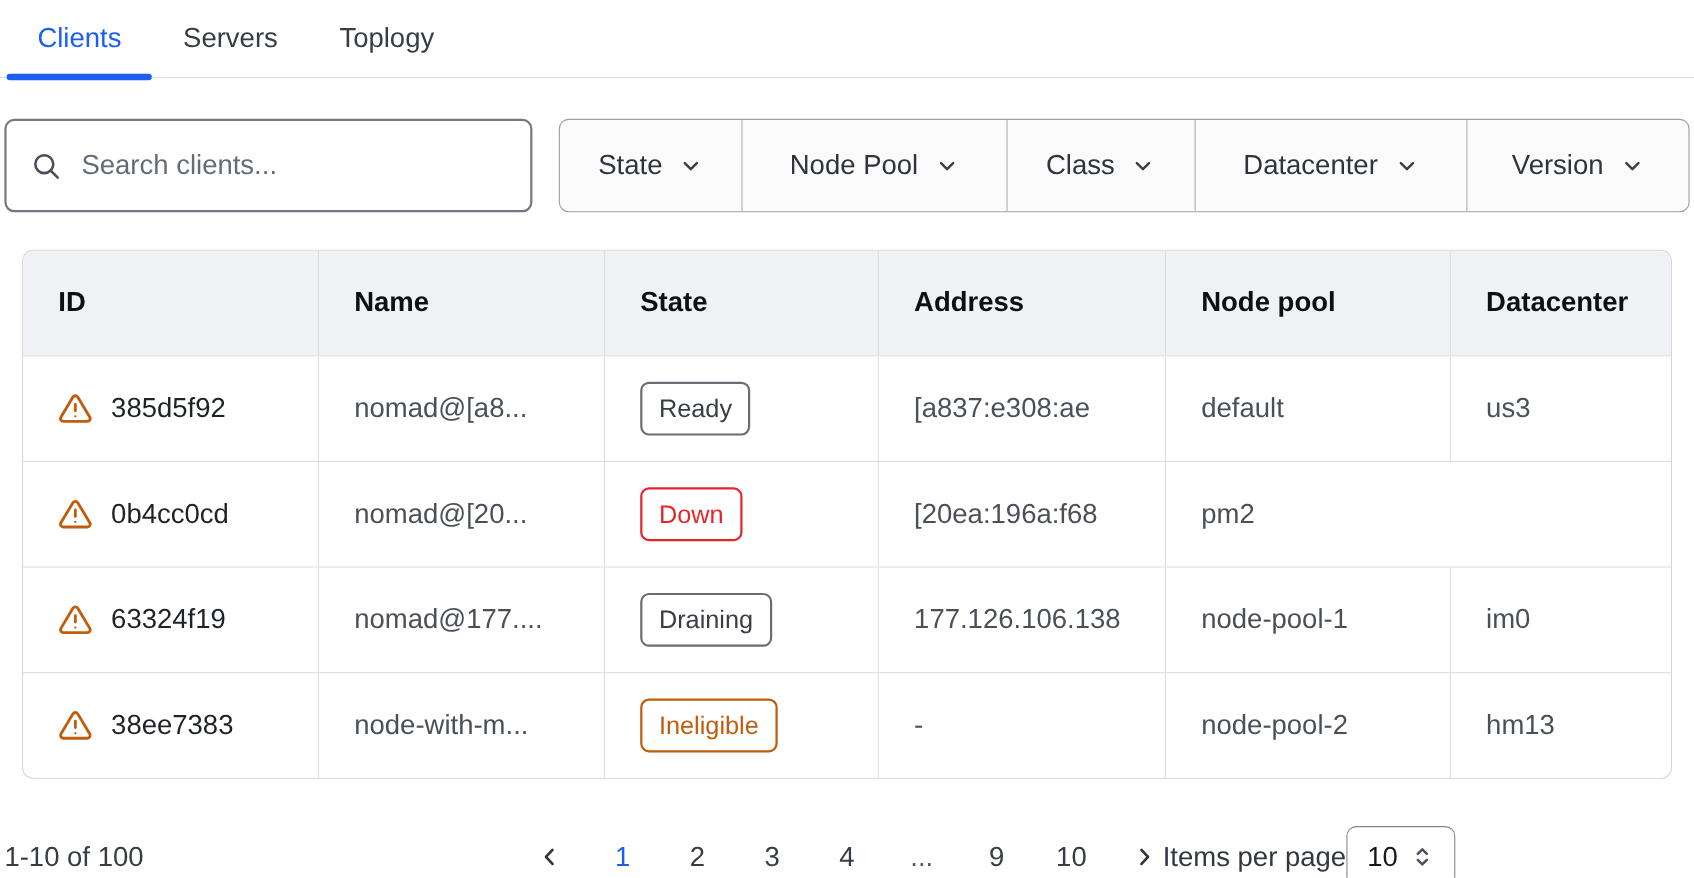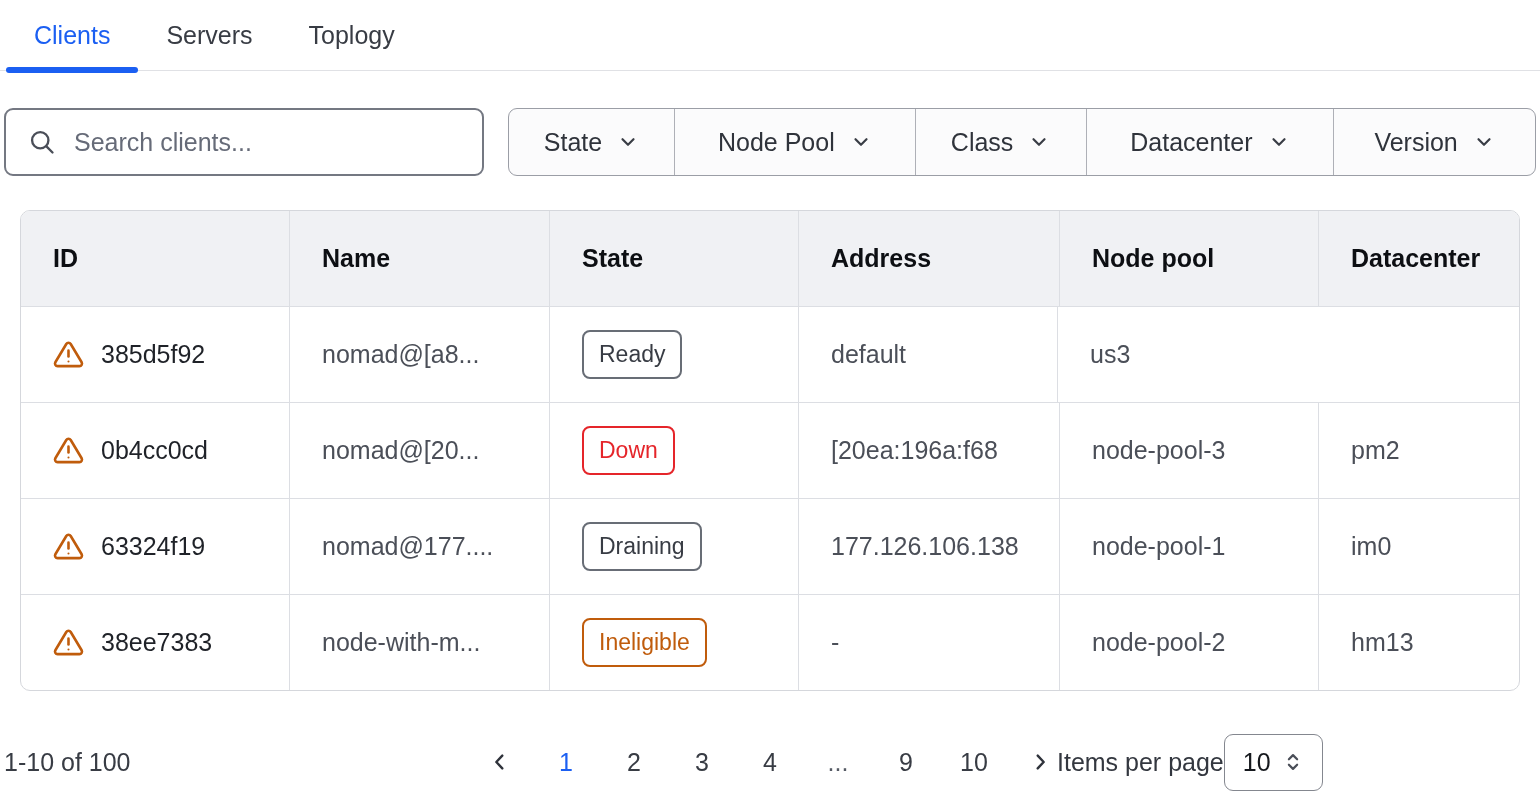--- a/index.html
+++ b/index.html
@@ -11,21 +11,21 @@
   body{
     width:1540px;height:798px;margin:0;background:#fff;overflow:hidden;
     font-family:"Liberation Sans","DejaVu Sans",sans-serif;color:#3d4149;
   }
   
   .tabbar{display:flex;align-items:stretch;height:71px;border-bottom:1px solid #e0e1e5;padding-left:6px}
   .tab{position:relative;display:flex;align-items:center;padding:0 28px;font-size:25px;color:#383c44;cursor:pointer}
   .tab.active{color:var(--accent)}
   .tab.active::after{content:"";position:absolute;left:0;right:0;bottom:-3px;height:6px;border-radius:3px;background:var(--accent)}
   
-  .controls{display:flex;gap:24px;margin:37px 4px 0;height:68px}
+  .controls{display:flex;gap:24px;margin:37px 4px 0;height:85px}
   .search{display:flex;align-items:center;gap:16px;width:480px;border:2px solid #747882;border-radius:9px;padding:0 22px;background:#fff}
   .search svg{flex:none;color:#4a4e58}
   .search input{border:none;outline:none;font:inherit;font-size:25px;color:#3d4149;width:100%;background:transparent}
   .search input::placeholder{color:#666b78}
   .filters{flex:1;display:flex;border:1.5px solid #9b9ea6;border-radius:9px;background:#fbfbfc;overflow:hidden}
   .filter{display:flex;align-items:center;justify-content:center;gap:15px;font-size:25px;color:#2f333b;border-left:1.5px solid #aeb0b7;cursor:pointer}
   .filter:first-child{border-left:none}
   .filter svg{color:#3a3e46}
   
   .table{margin:34px 20px 0;border:1.5px solid #d5d7dc;border-radius:10px;overflow:hidden;background:#fff}
@@ -138,41 +138,41 @@
               <line x1="12" y1="9" x2="12" y2="13.5"></line>
               <circle cx="12" cy="17.4" r="0.8" fill="currentColor" stroke="none"></circle>
             </svg>
           </span>
         <a class="id-link">385d5f92</a>
       </div>
       <div class="td c1 sec">nomad@[a8...</div>
       <div class="td c2">
         <span class="badge state-neutral">Ready</span>
       </div>
+      <div class="td c3 sec">[a837:e308:ae</div>
       <div class="td c4 sec">default</div>
       <div class="td c5 sec">us3</div>
     </div>
 
     <div class="tr">
       <div class="td c0">
         <span class="warn-icon">
             <svg width="31" height="31" viewBox="0 0 24 24" fill="none" stroke="currentColor" stroke-width="2" stroke-linecap="round" stroke-linejoin="round">
               <path d="M10.29 3.86L1.82 18a2 2 0 0 0 1.71 3h16.94a2 2 0 0 0 1.71-3L13.71 3.86a2 2 0 0 0-3.42 0z"></path>
               <line x1="12" y1="9" x2="12" y2="13.5"></line>
               <circle cx="12" cy="17.4" r="0.8" fill="currentColor" stroke="none"></circle>
             </svg>
           </span>
         <a class="id-link">0b4cc0cd</a>
       </div>
       <div class="td c1 sec">nomad@[20...</div>
       <div class="td c2">
         <span class="badge state-critical">Down</span>
       </div>
       <div class="td c3 sec">[20ea:196a:f68</div>
-      <div class="td c4 sec">node-pool-3</div>
       <div class="td c5 sec">pm2</div>
     </div>
 
     <div class="tr">
       <div class="td c0">
         <span class="warn-icon">
             <svg width="31" height="31" viewBox="0 0 24 24" fill="none" stroke="currentColor" stroke-width="2" stroke-linecap="round" stroke-linejoin="round">
               <path d="M10.29 3.86L1.82 18a2 2 0 0 0 1.71 3h16.94a2 2 0 0 0 1.71-3L13.71 3.86a2 2 0 0 0-3.42 0z"></path>
               <line x1="12" y1="9" x2="12" y2="13.5"></line>
               <circle cx="12" cy="17.4" r="0.8" fill="currentColor" stroke="none"></circle>

